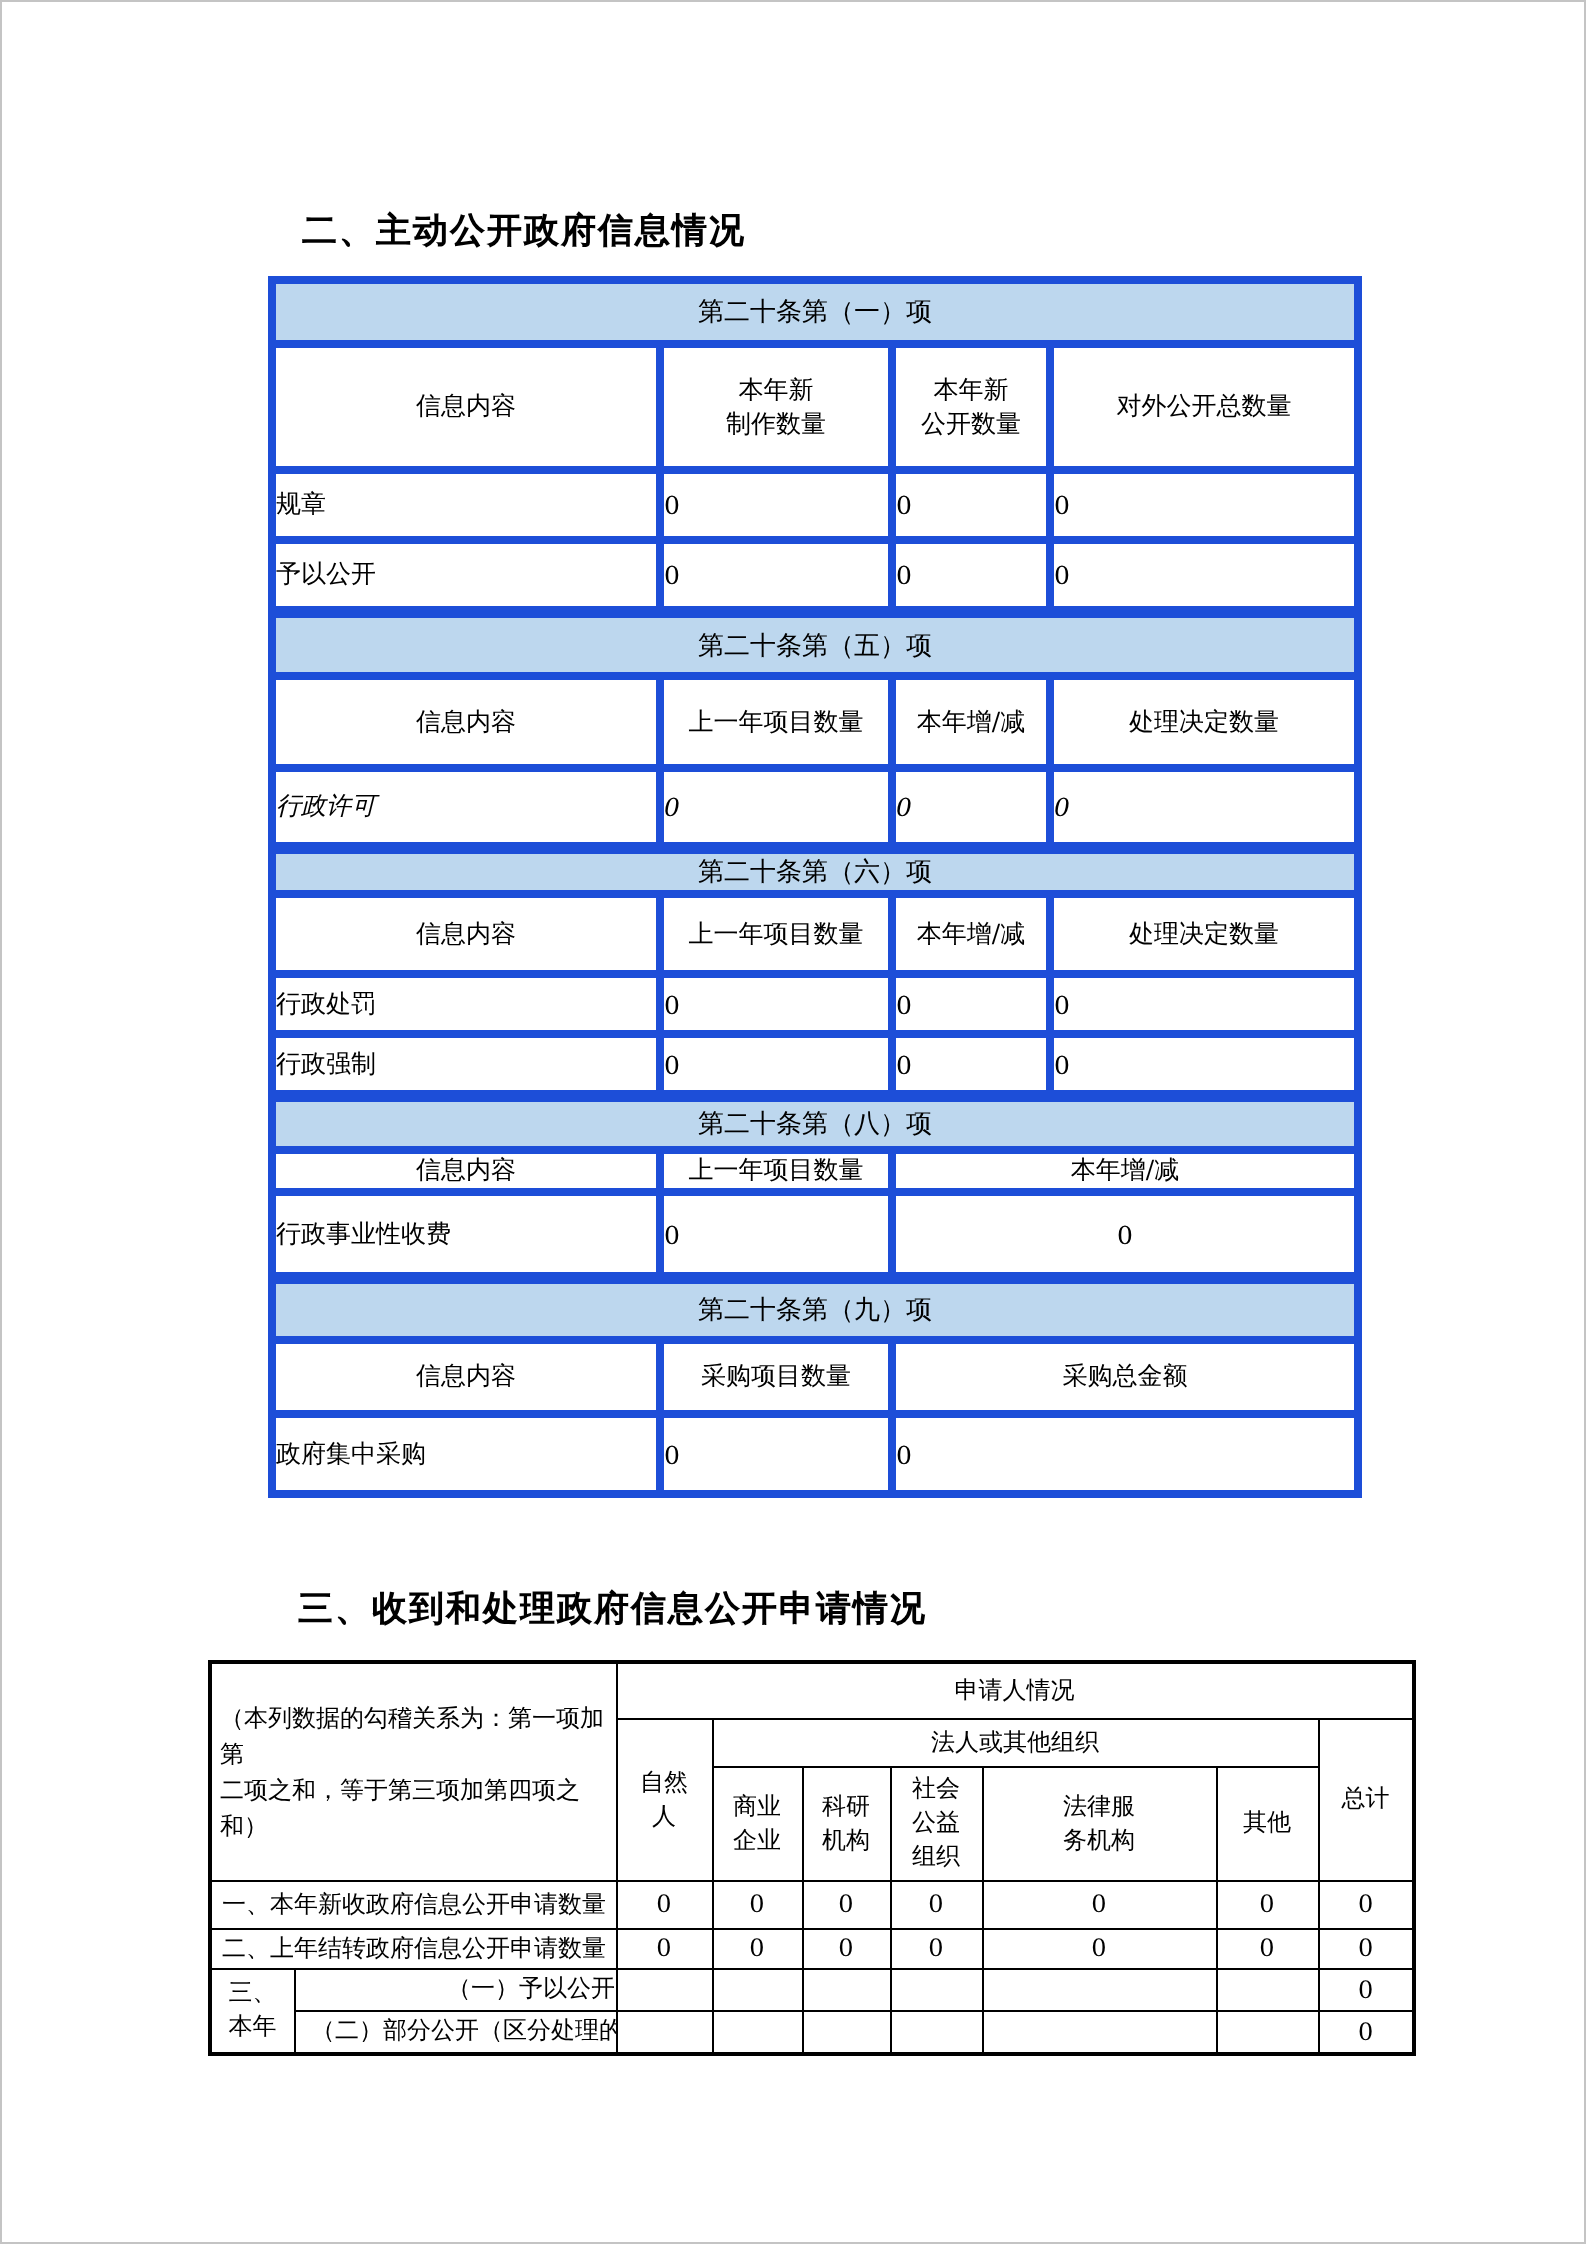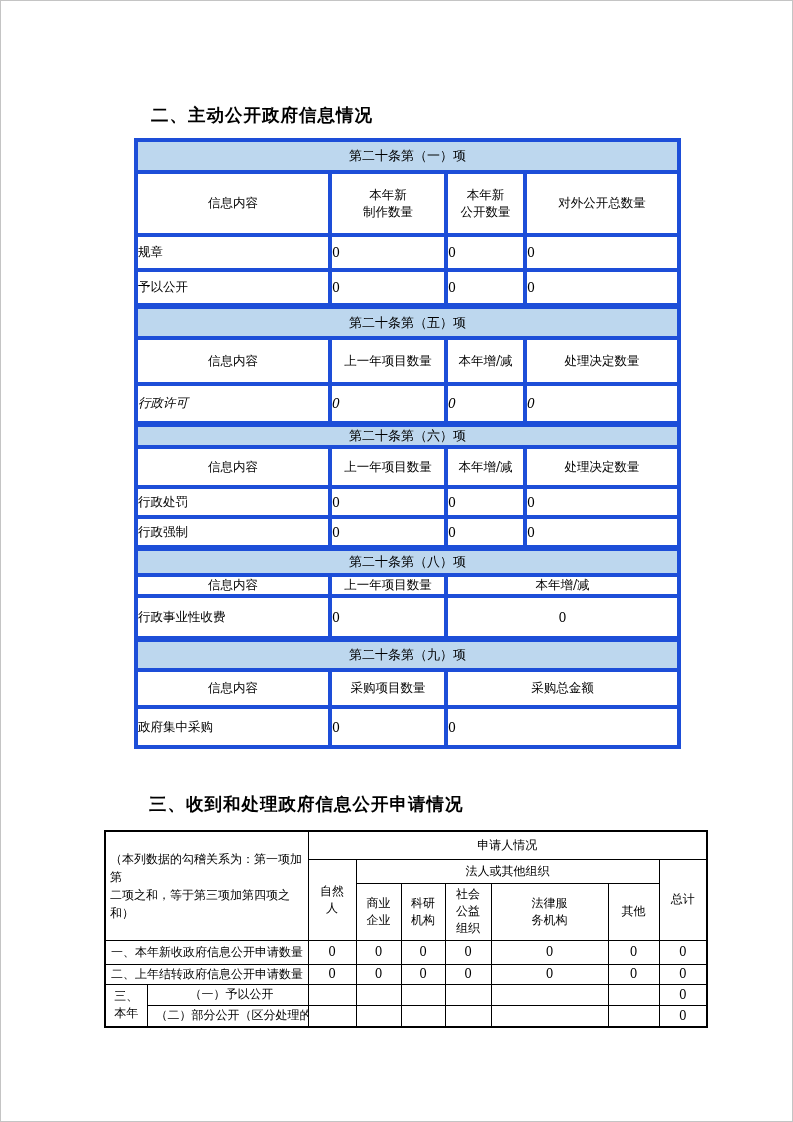--- a/index.html
+++ b/index.html
@@ -45,21 +45,21 @@
   .apply table{
     border-collapse:collapse;table-layout:fixed;width:602px;
     border:2px solid #000;font-size:12px;
   }
   .apply th,.apply td{
     border:1px solid #000;padding:0;font-weight:normal;
     white-space:pre-line;text-align:center;overflow:hidden;
   }
   .apply .note{text-align:left;padding:0 4px;font-size:12px;line-height:1.5;}
   .apply .rowlbl{text-align:left;padding-left:5px;white-space:nowrap;}
-  .apply .sublbl{text-align:center;padding-left:8px;white-space:nowrap;}
+  .apply .sublbl{text-align:right;padding-left:8px;white-space:nowrap;}
   col.a-side{width:42px;}col.a-sub{width:161px;}
   col.a-nat{width:48px;}col.a-biz{width:45px;}col.a-sci{width:44px;}
   col.a-ngo{width:46px;}col.a-law{width:117px;}col.a-oth{width:51px;}
   col.a-tot{width:48px;}
   .ah1{height:28px;}.ah2{height:24px;}.ah3{height:57px;}
   .ar1{height:24px;}.ar2{height:20px;}.ar3{height:21px;}.ar4{height:22px;}
 </style>
 </head>
 <body>
 

